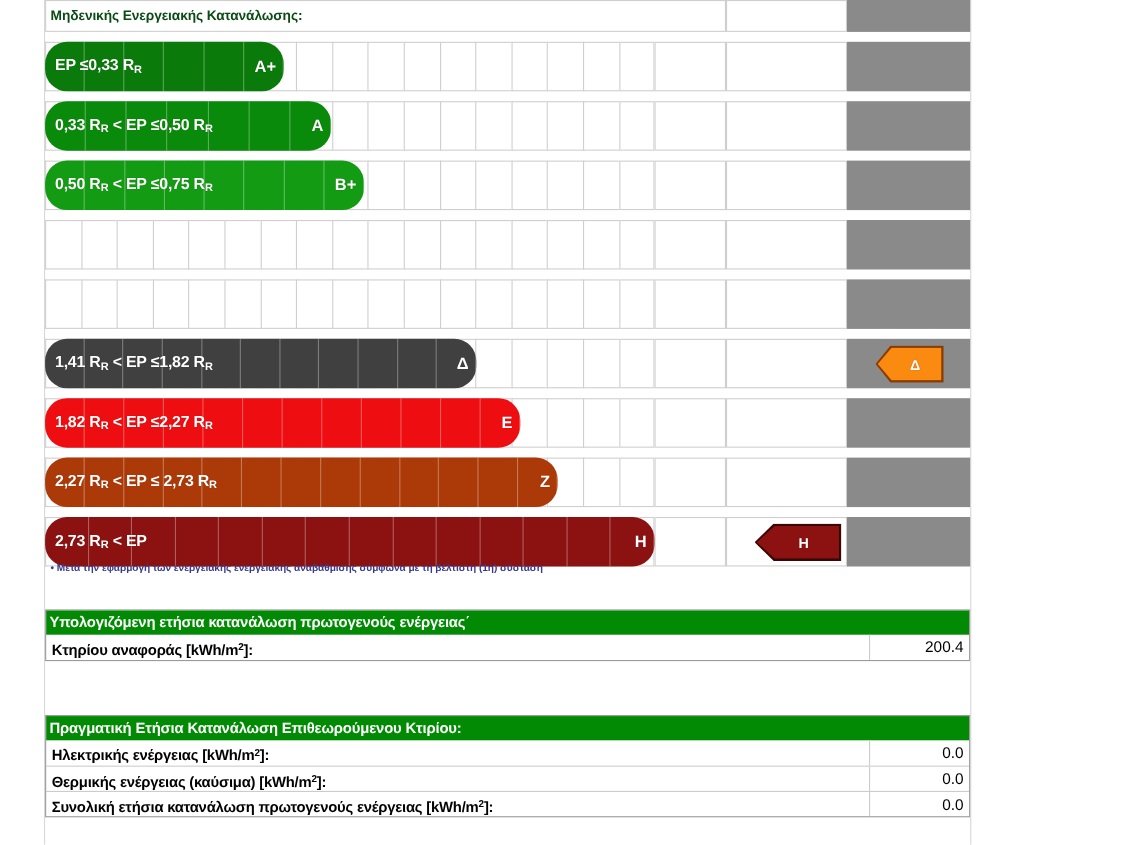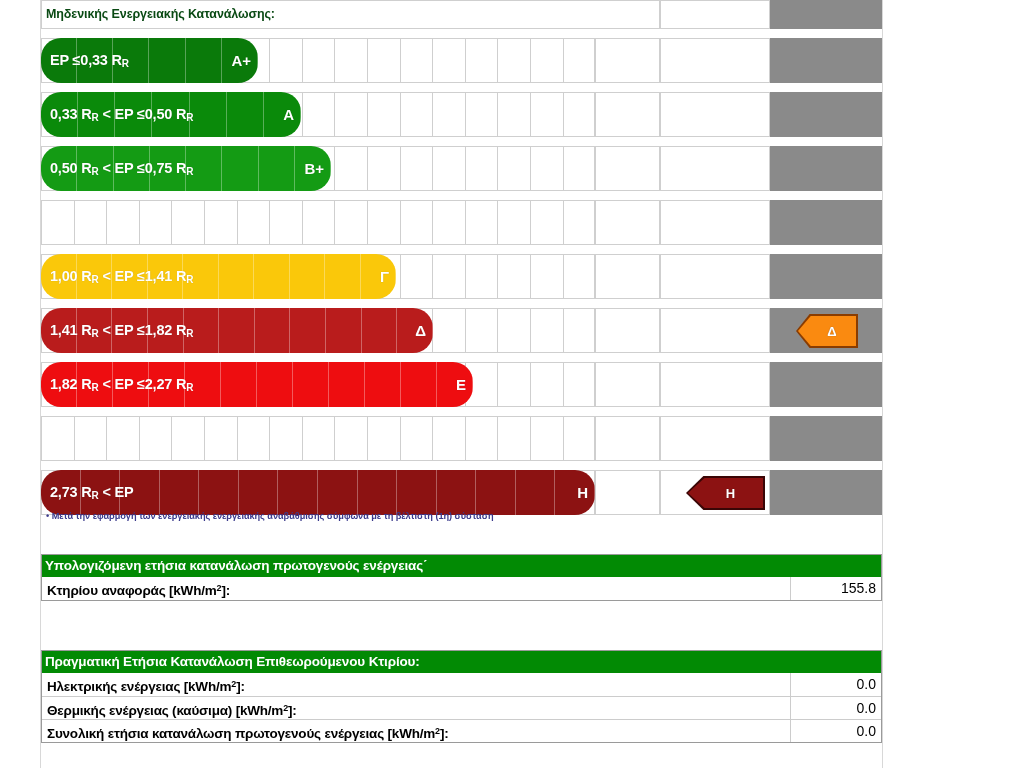--- a/index.html
+++ b/index.html
@@ -427,36 +427,20 @@
             <div class="cell" style="width: 33.5px;"></div>
             <div class="cell" style="width: 33.5px;"></div>
             <div class="cell" style="width: 33.5px;"></div>
             <div class="cell" style="width: 33.5px;"></div>
             <div class="cell" style="width: 33.5px;"></div>
             <div class="cell" style="width: 33.5px;"></div>
           </div>
           <div class="wcol" style="left: 554px; width: 65px;"></div>
           <div class="wcol" style="left: 619px; width: 110px;"></div>
           <div class="graycol" style="background: rgb(138, 138, 138);"></div>
-          <div class="bar" style="width: 355px; background: rgb(250, 200, 10);">
-            <div class="bar-seg-lines">
-              <div class="bar-seg" style="width: 35.5px;"></div>
-              <div class="bar-seg" style="width: 35.5px;"></div>
-              <div class="bar-seg" style="width: 35.5px;"></div>
-              <div class="bar-seg" style="width: 35.5px;"></div>
-              <div class="bar-seg" style="width: 35.5px;"></div>
-              <div class="bar-seg" style="width: 35.5px;"></div>
-              <div class="bar-seg" style="width: 35.5px;"></div>
-              <div class="bar-seg" style="width: 35.5px;"></div>
-              <div class="bar-seg" style="width: 35.5px;"></div>
-              <div class="bar-seg" style="width: 35.5px;"></div>
-            </div>
-            <div class="bar-text">1,00 R<sub>R</sub> &lt; EP ≤1,41 R<sub>R</sub></div>
-            <div class="bar-grade">Γ</div>
-          </div>
         </div>
         <div class="grade-row" style="position: absolute; left: 0px; top: 308px; width: 841px;">
           <div class="cellgrid" style="width: 554px;">
             <div class="cell" style="width: 33.5px;"></div>
             <div class="cell" style="width: 33.5px;"></div>
             <div class="cell" style="width: 33.5px;"></div>
             <div class="cell" style="width: 33.5px;"></div>
             <div class="cell" style="width: 33.5px;"></div>
             <div class="cell" style="width: 33.5px;"></div>
             <div class="cell" style="width: 33.5px;"></div>
@@ -467,21 +451,21 @@
             <div class="cell" style="width: 33.5px;"></div>
             <div class="cell" style="width: 33.5px;"></div>
             <div class="cell" style="width: 33.5px;"></div>
             <div class="cell" style="width: 33.5px;"></div>
             <div class="cell" style="width: 33.5px;"></div>
             <div class="cell" style="width: 33.5px;"></div>
           </div>
           <div class="wcol" style="left: 554px; width: 65px;"></div>
           <div class="wcol" style="left: 619px; width: 110px;"></div>
           <div class="graycol" style="background: rgb(138, 138, 138);"></div>
-          <div class="bar" style="width: 392px; background: #b91c1c;">
+          <div class="bar" style="width: 392px; background: #404040;">
             <div class="bar-seg-lines">
               <div class="bar-seg" style="width: 35.6364px;"></div>
               <div class="bar-seg" style="width: 35.6364px;"></div>
               <div class="bar-seg" style="width: 35.6364px;"></div>
               <div class="bar-seg" style="width: 35.6364px;"></div>
               <div class="bar-seg" style="width: 35.6364px;"></div>
               <div class="bar-seg" style="width: 35.6364px;"></div>
               <div class="bar-seg" style="width: 35.6364px;"></div>
               <div class="bar-seg" style="width: 35.6364px;"></div>
               <div class="bar-seg" style="width: 35.6364px;"></div>
@@ -550,20 +534,39 @@
             <div class="cell" style="width: 33.5px;"></div>
             <div class="cell" style="width: 33.5px;"></div>
             <div class="cell" style="width: 33.5px;"></div>
             <div class="cell" style="width: 33.5px;"></div>
             <div class="cell" style="width: 33.5px;"></div>
             <div class="cell" style="width: 33.5px;"></div>
           </div>
           <div class="wcol" style="left: 554px; width: 65px;"></div>
           <div class="wcol" style="left: 619px; width: 110px;"></div>
           <div class="graycol" style="background: rgb(138, 138, 138);"></div>
+          <div class="bar" style="width: 466px; background: rgb(172, 58, 8);">
+            <div class="bar-seg-lines">
+              <div class="bar-seg" style="width: 35.8462px;"></div>
+              <div class="bar-seg" style="width: 35.8462px;"></div>
+              <div class="bar-seg" style="width: 35.8462px;"></div>
+              <div class="bar-seg" style="width: 35.8462px;"></div>
+              <div class="bar-seg" style="width: 35.8462px;"></div>
+              <div class="bar-seg" style="width: 35.8462px;"></div>
+              <div class="bar-seg" style="width: 35.8462px;"></div>
+              <div class="bar-seg" style="width: 35.8462px;"></div>
+              <div class="bar-seg" style="width: 35.8462px;"></div>
+              <div class="bar-seg" style="width: 35.8462px;"></div>
+              <div class="bar-seg" style="width: 35.8462px;"></div>
+              <div class="bar-seg" style="width: 35.8462px;"></div>
+              <div class="bar-seg" style="width: 35.8462px;"></div>
+            </div>
+            <div class="bar-text">2,27 R<sub>R</sub> &lt;  EP ≤  2,73 R<sub>R</sub></div>
+            <div class="bar-grade">Z</div>
+          </div>
         </div>
         <div class="grade-row" style="position: absolute; left: 0px; top: 470px; width: 841px;">
           <div class="cellgrid" style="width: 554px;">
             <div class="cell" style="width: 33.5px;"></div>
             <div class="cell" style="width: 33.5px;"></div>
             <div class="cell" style="width: 33.5px;"></div>
             <div class="cell" style="width: 33.5px;"></div>
             <div class="cell" style="width: 33.5px;"></div>
             <div class="cell" style="width: 33.5px;"></div>
             <div class="cell" style="width: 33.5px;"></div>
@@ -610,21 +613,21 @@
       <div class="pointer" style="left: 647px; top: 478px; width: 75px; background: rgb(140, 18, 18);">H</div>
     </div>
 
   <div id="footnote">• Μετά την εφαρμογή των ενεργειακής ενεργειακής αναβάθμισης σύμφωνα με τη βέλτιστη (1η) σύσταση</div>
 
   <div class="ttable" style="top:554px;">
     <div class="ttable-head">Υπολογιζόμενη ετήσια κατανάλωση πρωτογενούς ενέργειας΄</div>
     <div id="tbl1-rows">
         <div class="trow">
           <div class="tlabel">Κτηρίου αναφοράς [kWh/m<sup class="m2">2</sup>]:</div>
-          <div class="tval">155.8</div>
+          <div class="tval">200.4</div>
         </div>
       </div>
   </div>
 
   <div class="ttable" style="top:650px;">
     <div class="ttable-head">Πραγματική Ετήσια Κατανάλωση Επιθεωρούμενου Κτιρίου:</div>
     <div id="tbl2-rows">
         <div class="trow">
           <div class="tlabel">Ηλεκτρικής ενέργειας [kWh/m<sup class="m2">2</sup>]:</div>
           <div class="tval">0.0</div>

